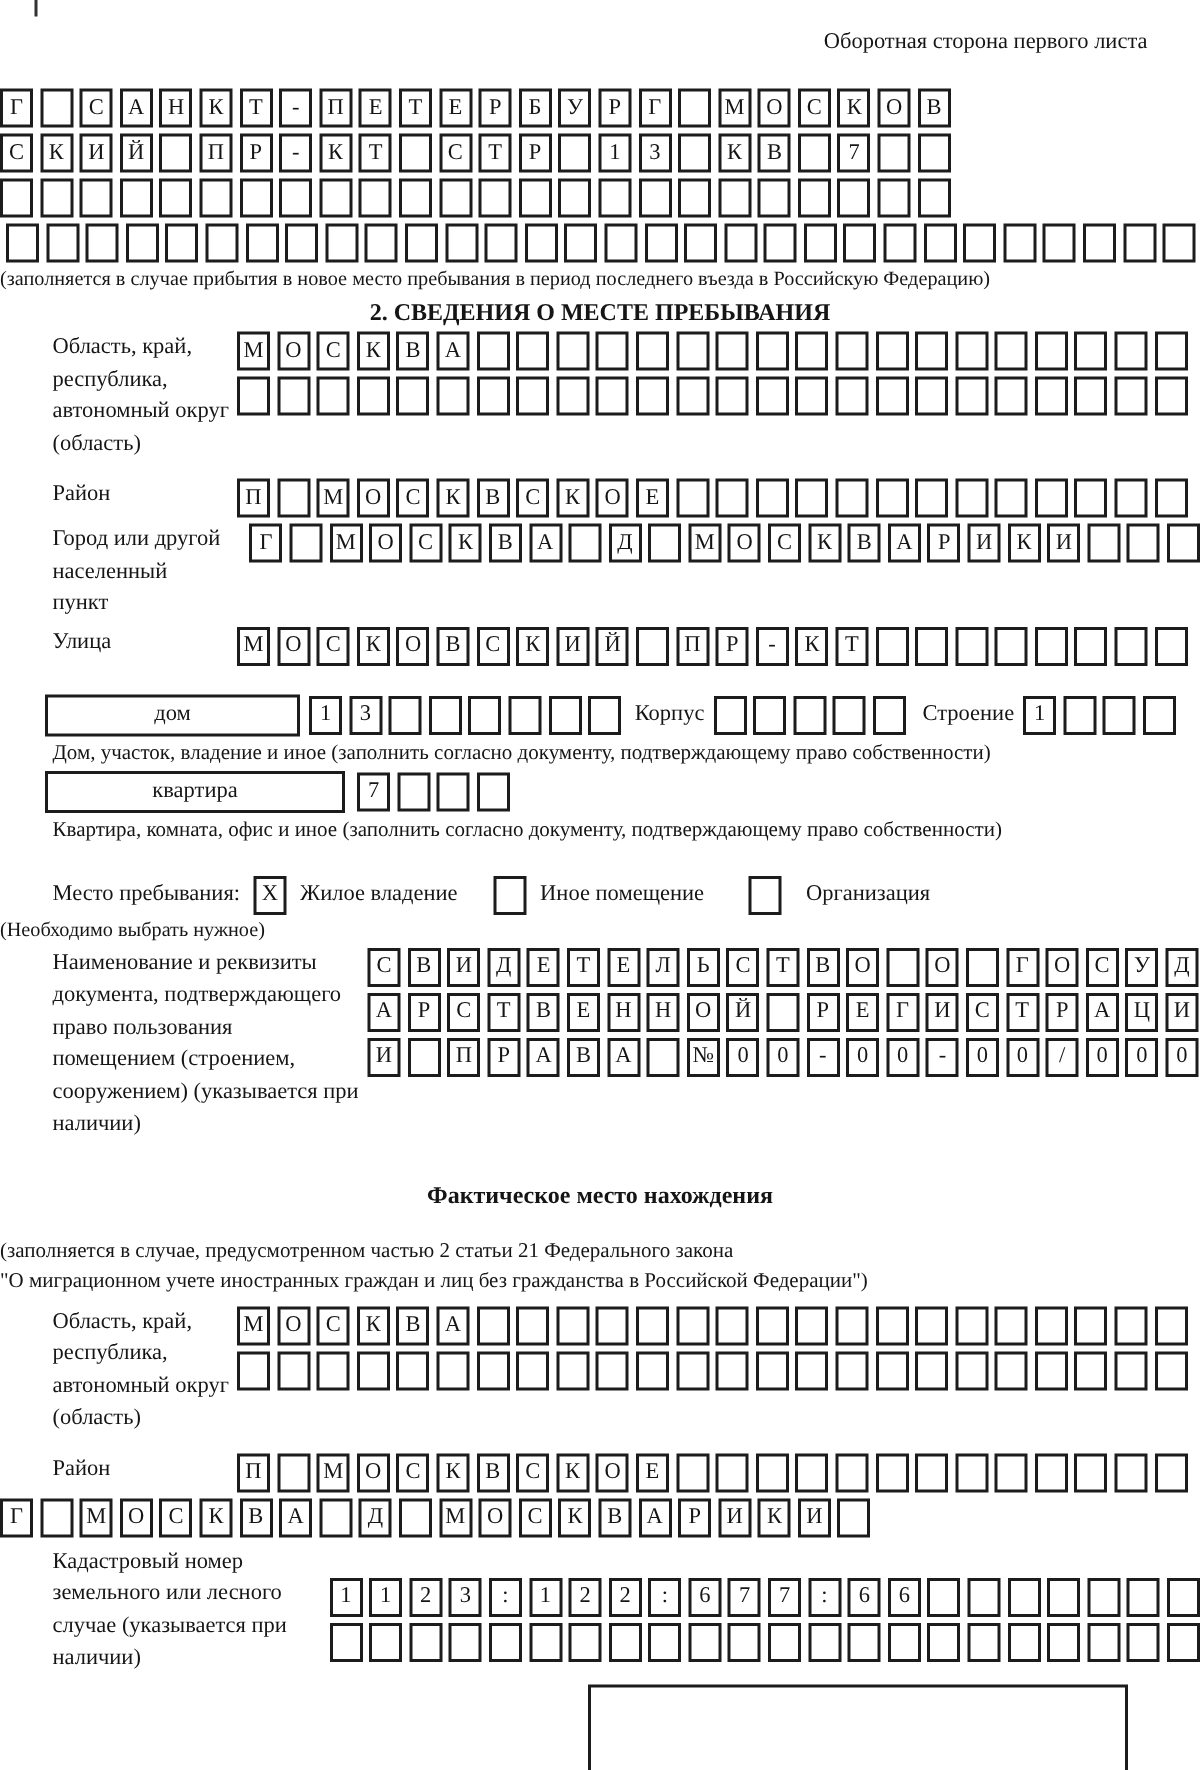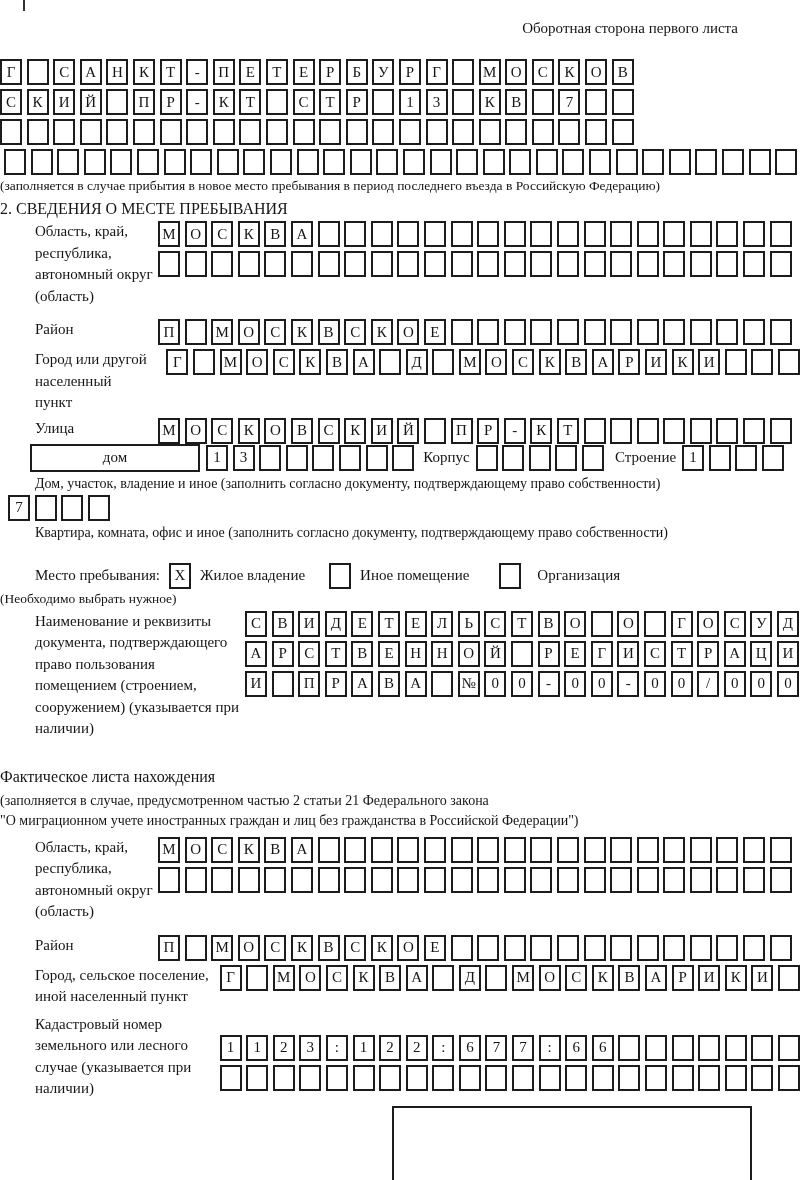--- a/index.html
+++ b/index.html
@@ -1,33 +1,33 @@
 <!DOCTYPE html>
 <html><head>
 <meta charset="utf-8">
 <style>
   *{box-sizing:border-box;margin:0;padding:0}
   html,body{background:#fff}
   body{width:800px;height:1180px;font-family:"Liberation Serif","DejaVu Serif",serif;color:#151515;position:relative;overflow:hidden}
-  .hdr{margin-top:20px;padding-right:62px;text-align:right;font-size:15px}
+  .hdr{margin-top:20px;padding-right:35px;text-align:right;font-size:15px}
   .block{display:flex;align-items:flex-start}
   .lbl{font-size:15px;line-height:21.5px}
   .ml35{margin-left:35px}
   .w140{width:140px}
   .w123{width:123px}
   .w205{width:205px}
   .w150{width:150px}
   .w195{width:195px}
   .grid{display:flex;flex-direction:column;row-gap:4px}
   .cellrow{display:flex;column-gap:4.6px}
   .cell{flex:0 0 22px;width:22px;height:26px;border:2px solid #1c1c1c;display:flex;align-items:center;justify-content:center;font-size:15px;line-height:1}
   .fullrow{margin-left:4px;margin-top:4px}
   .note{font-size:13.5px;}
   .note-left{font-size:14px;margin-left:35px}
-  .sect-title{font-size:16px;font-weight:normal;}
+  .sect-title{font-size:16px;font-weight:bold;text-align:center}
   .txtbox{border:2px solid #1c1c1c;height:28px;display:flex;align-items:center;justify-content:center;font-size:15px}
   .specrow{display:flex;align-items:center}
   .inline-lbl{font-size:15px}
   .chk{width:22px;height:26px;border:2px solid #1c1c1c;display:inline-flex;align-items:center;justify-content:center;font-size:15px}
   .mestorow{display:flex;align-items:center;font-size:15px}
   .stamp-box{border:2px solid #1c1c1c;width:360px;margin-left:392px;height:175px}
   .artifact{position:absolute;left:23px;top:0;width:2px;height:11px;background:#333}
 </style>
 </head>
 <body>
@@ -295,21 +295,21 @@
       <span class="cell"></span>
       <span class="cell"></span>
       <span class="cell"></span>
       <span class="cell"></span>
       <span class="cell"></span>
       <span class="cell"></span>
       <span class="cell"></span>
     </div>
 </div>
 
-<div class="specrow" style="margin-top:0">
+<div class="specrow" style="margin-top:19px">
   <div class="txtbox" style="margin-left:30px;width:170px">дом</div>
   <div class="cellrow" style="margin-left:6px">
       <span class="cell">1</span>
       <span class="cell">3</span>
       <span class="cell"></span>
       <span class="cell"></span>
       <span class="cell"></span>
       <span class="cell"></span>
       <span class="cell"></span>
       <span class="cell"></span>
@@ -326,20 +326,21 @@
   <div class="cellrow" style="margin-left:6px">
       <span class="cell">1</span>
       <span class="cell"></span>
       <span class="cell"></span>
       <span class="cell"></span>
     </div>
 </div>
 <div class="note-left" style="margin-top:4px">Дом, участок, владение и иное (заполнить согласно документу, подтверждающему право собственности)</div>
 
 <div class="specrow" style="margin-top:3px">
+  <div class="txtbox" style="margin-left:30px;width:200px">квартира</div>
   <div class="cellrow" style="margin-left:8px">
       <span class="cell">7</span>
       <span class="cell"></span>
       <span class="cell"></span>
       <span class="cell"></span>
     </div>
 </div>
 <div class="note-left" style="margin-top:4px">Квартира, комната, офис и иное (заполнить согласно документу, подтверждающему право собственности)</div>
 
 <div class="mestorow ml35" style="margin-top:22px">
@@ -427,22 +428,22 @@
         <span class="cell">0</span>
         <span class="cell">0</span>
         <span class="cell">/</span>
         <span class="cell">0</span>
         <span class="cell">0</span>
         <span class="cell">0</span>
       </div>
   </div>
 </div>
 
-<div class="sect-title" style="margin-top:28px">Фактическое листа нахождения</div>
-<div class="note" style="margin-top:7px;font-size:14px">(заполняется в случае, предусмотренном частью 2 статьи 21 Федерального закона</div>
+<div class="sect-title" style="margin-top:28px">Фактическое место нахождения</div>
+<div class="note" style="margin-top:20px;font-size:14px">(заполняется в случае, предусмотренном частью 2 статьи 21 Федерального закона</div>
 <div class="note" style="margin-top:4px;font-size:14px">"О миграционном учете иностранных граждан и лиц без гражданства в Российской Федерации")</div>
 
 <div class="block" style="margin-top:8px">
   <div class="lbl ml35 w150" style="width:123px">Область, край, республика, автономный округ (область)</div>
   <div class="grid">
     <div class="cellrow">
         <span class="cell">М</span>
         <span class="cell">О</span>
         <span class="cell">С</span>
         <span class="cell">К</span>
@@ -520,21 +521,20 @@
       <span class="cell"></span>
       <span class="cell"></span>
       <span class="cell"></span>
       <span class="cell"></span>
       <span class="cell"></span>
       <span class="cell"></span>
     </div>
 </div>
 
 <div class="block" style="margin-top:4px">
-  <div class="lbl ml35 w195">Город, сельское поселение, иной населенный пункт</div>
   <div class="cellrow">
       <span class="cell">Г</span>
       <span class="cell"></span>
       <span class="cell">М</span>
       <span class="cell">О</span>
       <span class="cell">С</span>
       <span class="cell">К</span>
       <span class="cell">В</span>
       <span class="cell">А</span>
       <span class="cell"></span>

